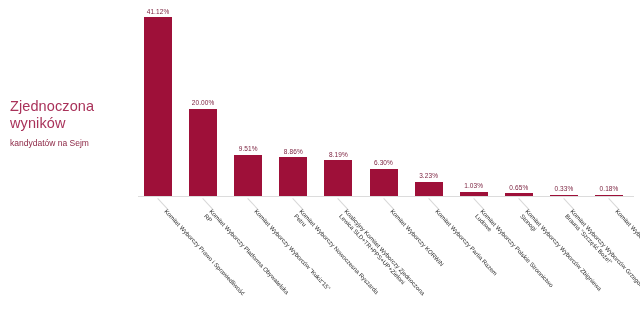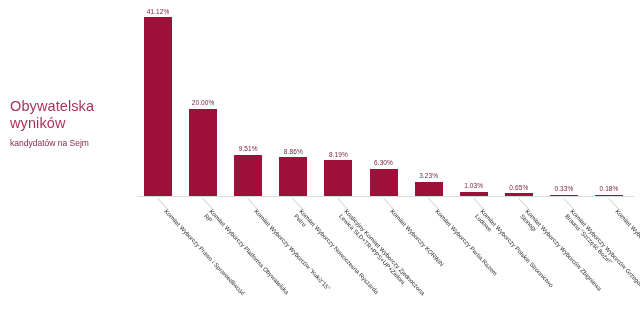--- a/index.html
+++ b/index.html
@@ -118,21 +118,21 @@
     height: 1px;
     background: #d8d8d8;
   }
 </style>
 </head>
 <body>
 
 <div id="viz-root">
 
   <div id="caption">
-    <div class="headline">Obywatelska wyników</div>
+    <div class="headline">Zjednoczona wyników</div>
     <div class="sub">kandydatów na Sejm</div>
   </div>
 
   <div id="plot">
       <div class="bar-slot" style="left: 2px;">
         <div class="bar" style="height: 179px; background: rgb(158, 16, 57);"></div>
         <div class="bar-label" style="bottom: 181.5px; color: rgb(124, 35, 64);">41.12%</div>
       </div>
       <div class="bar-slot" style="left: 47.1px;">
         <div class="bar" style="height: 87.0623px; background: rgb(158, 16, 57);"></div>

